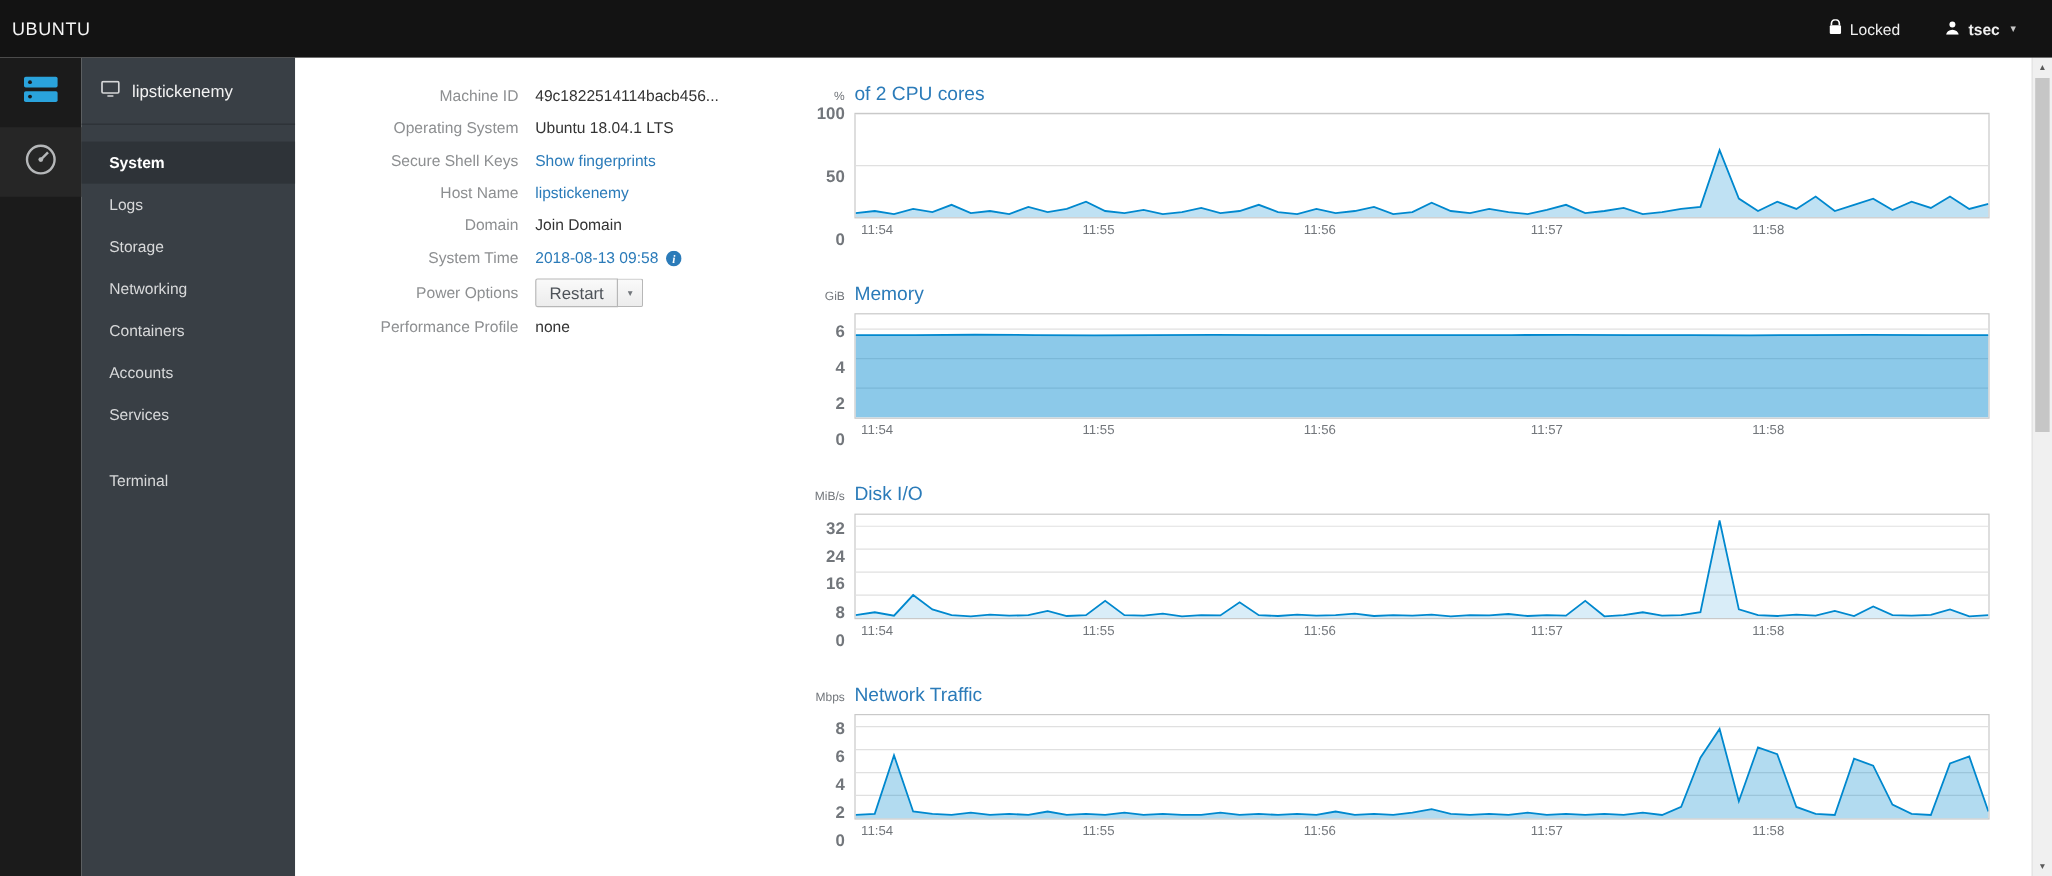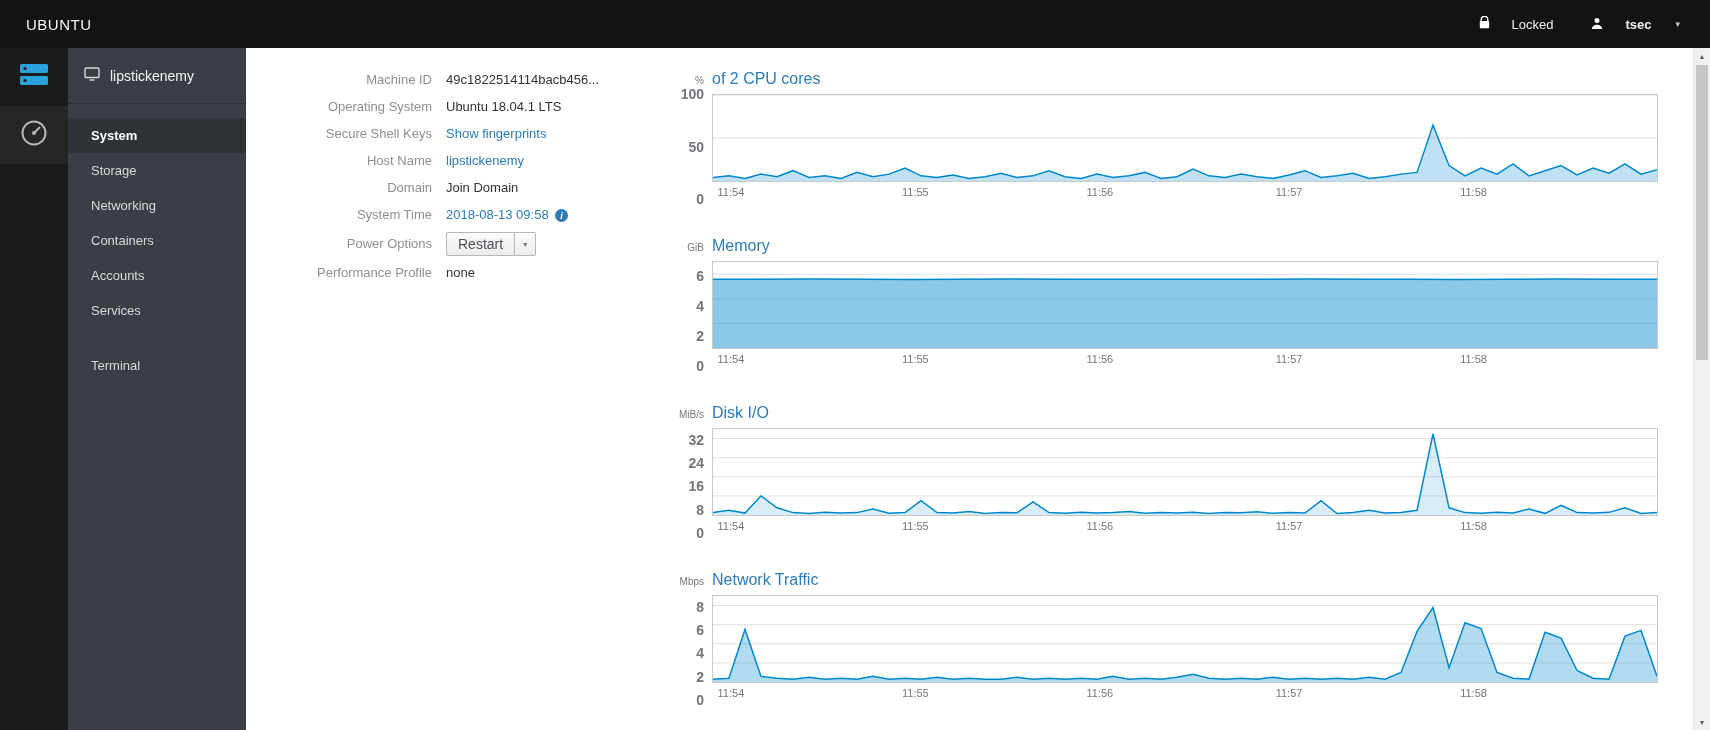--- a/index.html
+++ b/index.html
@@ -10,24 +10,24 @@
     background:#ffffff; position:relative;
   }
 
   
   .topbar {
     position:absolute; top:0; left:0; right:0; height:48px;
     background:#131313; color:#fff;
     display:flex; align-items:center; justify-content:space-between;
     z-index:20;
   }
-  .brand { padding-left:26px; font-size:15px; letter-spacing:0.5px; color:#f5f5f5; }
+  .brand { padding-left:10px; font-size:15px; letter-spacing:0.5px; color:#f5f5f5; }
   .topbar-right { display:flex; align-items:center; gap:26px; padding-right:24px; }
   .tb-btn {
-    display:flex; align-items:center; gap:22px; background:none; border:none;
+    display:flex; align-items:center; gap:7px; background:none; border:none;
     color:#f0f0f0; font-size:13px; cursor:pointer; font-family:inherit;
   }
   .chev { font-size:9px; color:#c7c7c7; margin-left:2px; }
 
   
   .layout { position:absolute; top:48px; left:0; right:0; bottom:0; display:flex; }
 
   .rail { width:68px; background:#1b1b1b; flex-shrink:0; }
   .rail-item { height:58px; display:flex; align-items:center; justify-content:center; cursor:pointer; }
   .rail-item.alt { background:#262626; }
@@ -142,20 +142,21 @@
       <span>
         <svg width="16" height="14" viewBox="0 0 16 14">
             <rect x="1" y="1" width="14" height="9.5" rx="1" fill="none" stroke="#d6d7d8" stroke-width="1.4"></rect>
             <path d="M5.5 13h5" stroke="#d6d7d8" stroke-width="1.4"></path>
           </svg>
       </span>
       <span>lipstickenemy</span>
     </div>
     <ul class="nav-list">
       <li class="active"><span>System</span></li>
+      <li><span>Logs</span></li>
       <li><span>Storage</span></li>
       <li><span>Networking</span></li>
       <li><span>Containers</span></li>
       <li><span>Accounts</span></li>
       <li><span>Services</span></li>
       <li class="gap"><span>Terminal</span></li>
     </ul>
   </nav>
 
   <main class="content">

